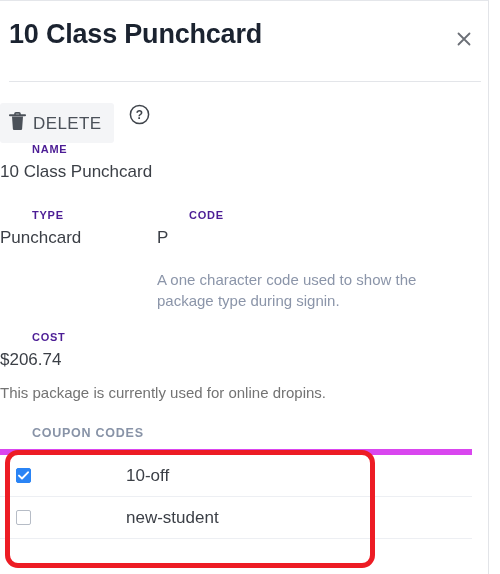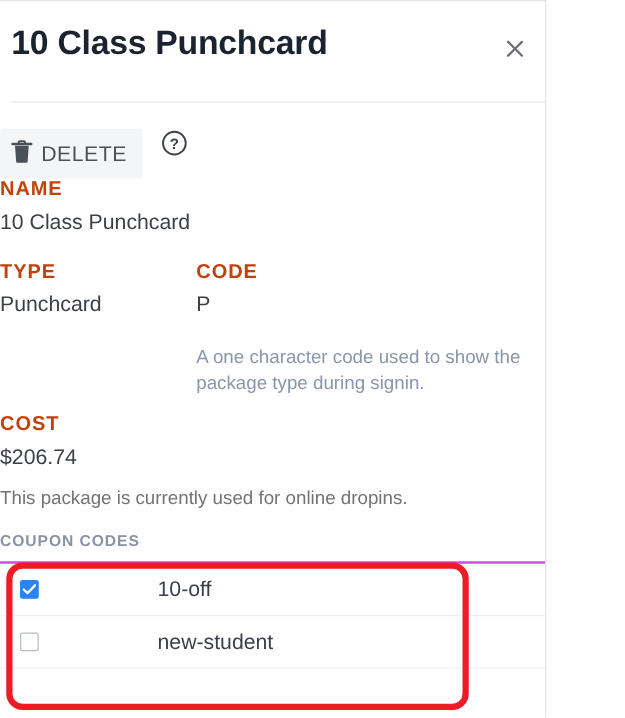--- a/index.html
+++ b/index.html
@@ -14,21 +14,21 @@
     overflow: hidden;
     position: relative;
     -webkit-font-smoothing: antialiased;
   }
 
   
   #panel {
     position: absolute;
     left: 0;
     top: 0;
-    width: 437px;
+    width: 489px;
     height: 574px;
     background: #ffffff;
     border-top: 1px solid #e4e6ea;
     border-right: 1px solid #e2e4e8;
     box-sizing: border-box;
     overflow: hidden;
   }
   #scroll-gutter {
     position: absolute;
     left: 489px;
@@ -112,26 +112,27 @@
     width: 22px;
     height: 22px;
     cursor: pointer;
     display: flex;
     align-items: center;
     justify-content: center;
   }
 
   
   .field-label {
-    font-size: 16px;
+    font-size: 11px;
     font-weight: bold;
-    color: #c2410c;
+    color: #4c1d95;
     letter-spacing: 0.75px;
     text-transform: uppercase;
     line-height: 1.1;
+    margin-left: 32px;
   }
   .field-value {
     font-size: 17px;
     color: #3b3f46;
     line-height: 1.35;
     margin-top: 6px;
   }
   .field-help {
     font-size: 15px;
     color: #8b95a9;
@@ -175,24 +176,25 @@
     left: 0;
     top: 347px;
     width: 472px;
   }
   #coupon-label {
     font-size: 12.5px;
     font-weight: bold;
     color: #8893a7;
     letter-spacing: 0.75px;
     text-transform: uppercase;
+    margin-left: 32px;
   }
   #coupon-table {
     margin-top: 9px;
-    border-top: 2px solid #d946ef;
+    border-top: 6px solid #d946ef;
   }
   .coupon-row {
     display: flex;
     align-items: center;
     height: 41px;
     border-bottom: 1px solid #edeff3;
     cursor: pointer;
   }
   .coupon-check-cell {
     width: 126px;

